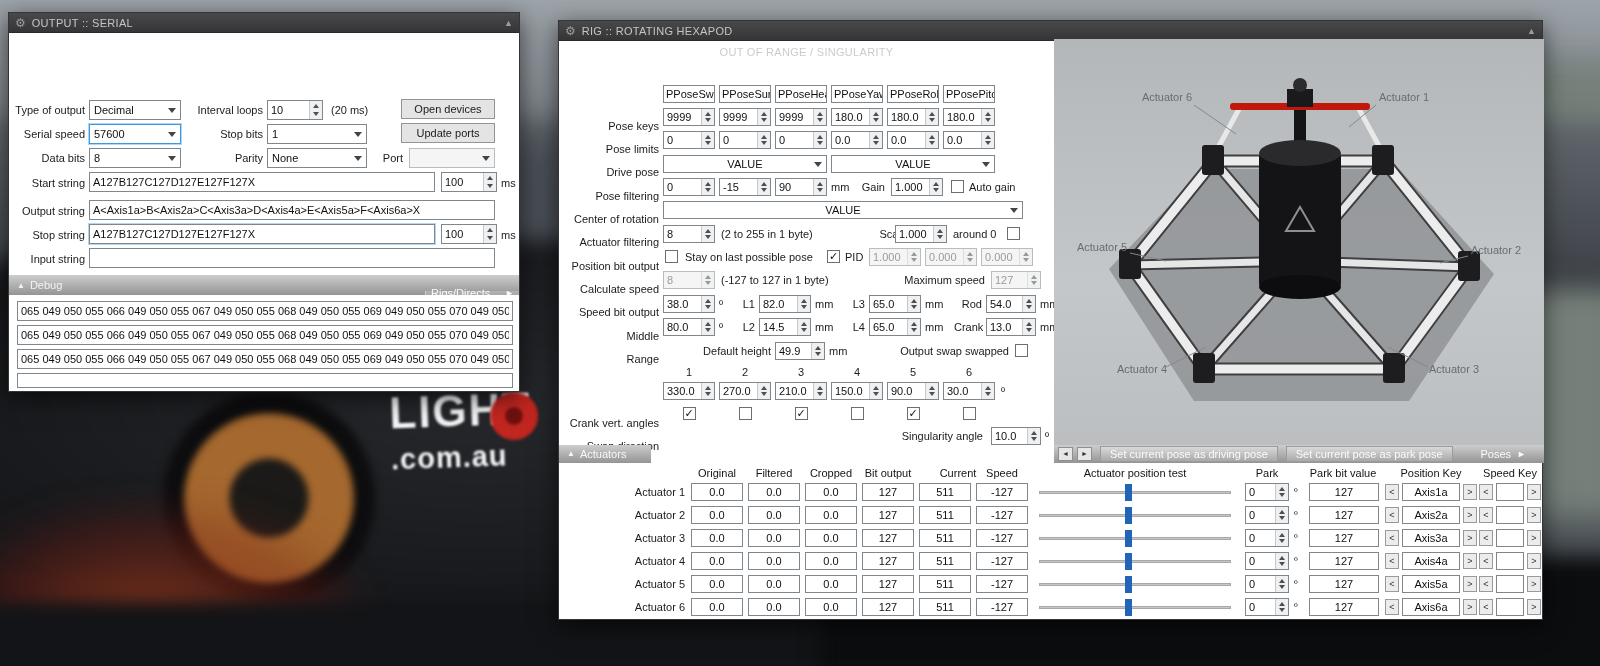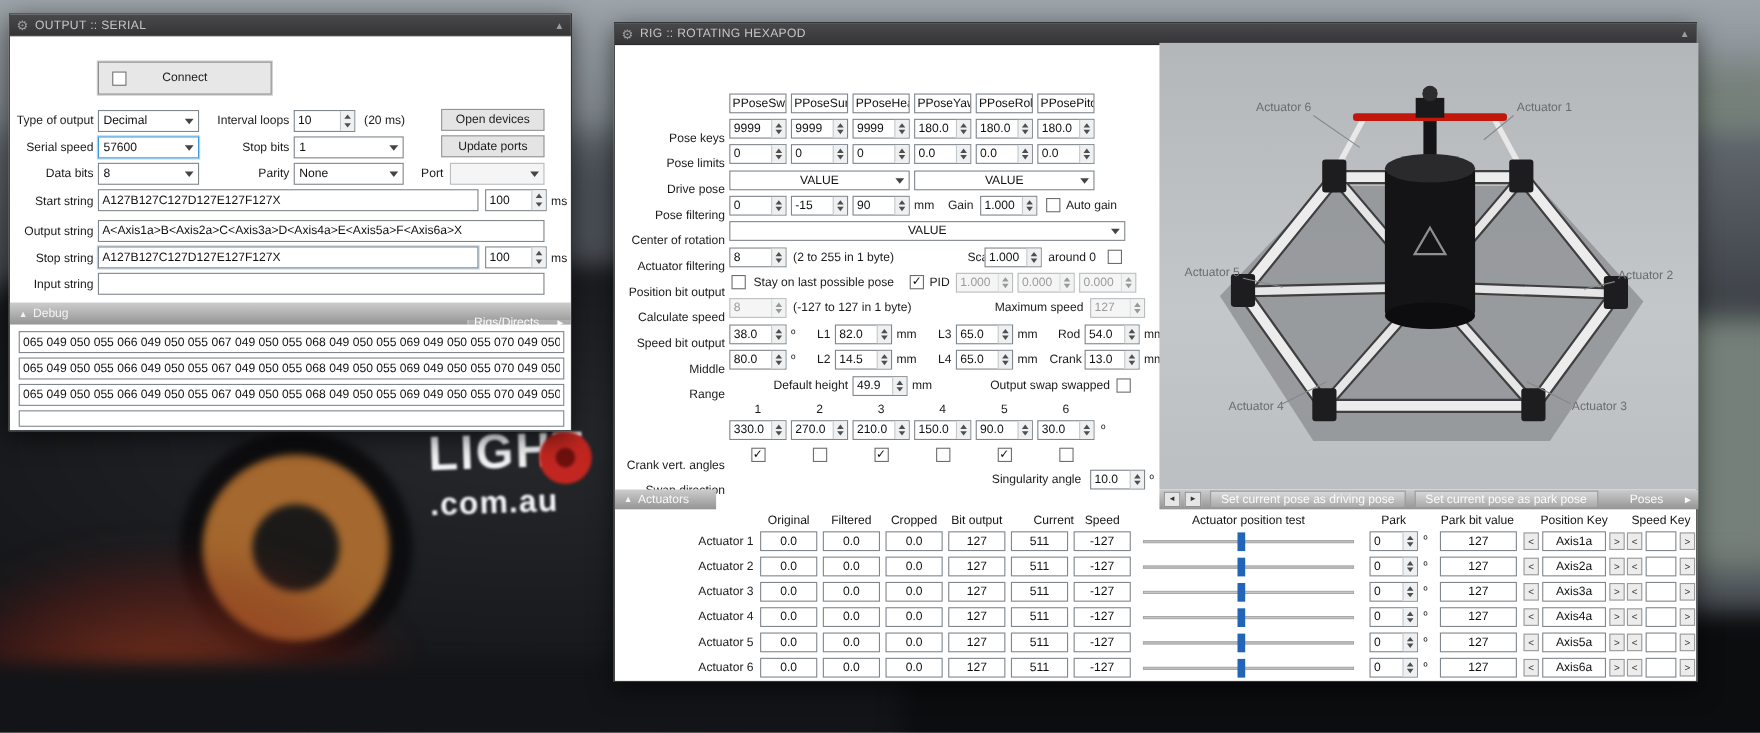--- a/index.html
+++ b/index.html
@@ -137,21 +137,21 @@
   .l-sing{left:322px;width:102px;text-align:right} .c-sing{position:absolute;left:432px;width:50px} .l-deg3{left:486px}
 
   .viewport { position:absolute; left:495px; top:18px; width:490px; height:406px; background:linear-gradient(180deg,#b4b7b9,#c4c7c9 60%,#bcbfc1); overflow:hidden; }
   .rig-svg { width:100%; height:100%; display:block; }
   .vlbl text { fill:#696d6f; font-size:11px; }
   .vlbl line { stroke:#84888a; stroke-width:1; }
 
   .vfooter { position:absolute; left:495px; top:424px; width:490px; height:18px; display:flex; align-items:center; font-size:11px; }
   .navbtn { width:15px; height:14px; background:#e6e6e6; border:1px solid #8f8f8f; font-size:7px; line-height:12px; text-align:center; color:#333; margin-left:4px; flex:0 0 15px; }
   .fbtn { height:16px; margin-left:8px; padding:0 9px; background:linear-gradient(#d9d9d9,#a9a9a9); border:1px solid #9b9b9b; color:rgba(255,255,255,.93); font-size:11px; line-height:14px; white-space:nowrap; }
-  .poses { margin-left:auto; margin-right:5px; display:flex; gap:18px; align-items:center; color:rgba(255,255,255,.93); }
+  .poses { margin-left:auto; margin-right:18px; display:flex; gap:6px; align-items:center; color:rgba(255,255,255,.93); }
   .poses .tri { font-size:9px; }
   .atab { position:absolute; left:0; top:424px; width:92px; height:18px; color:rgba(255,255,255,.9); font-size:11px; line-height:18px; padding-left:8px; display:flex; gap:5px; align-items:center; }
   .atab .tri { font-size:8px; }
 
   .th { position:absolute; top:446px; font-size:11px; line-height:12px; text-align:center; color:#141414; white-space:nowrap; }
   .th-original{left:132px;width:52px} .th-filtered{left:189px;width:52px} .th-cropped{left:246px;width:52px}
   .th-bit{left:303px;width:52px} .th-current{left:373px;width:52px} .th-speed{left:417px;width:52px}
   .th-apt{left:480px;width:192px} .th-park{left:680px;width:56px} .th-pbv{left:744px;width:80px}
   .th-poskey{left:838px;width:68px} .th-speedkey{left:917px;width:68px}
 
@@ -195,24 +195,20 @@
   <div class="bg-logo"></div>
 </div>
 
 <div class="win" id="win-output">
   <div class="titlebar">
     <span class="gear">⚙</span>
     <span class="ttext">OUTPUT :: SERIAL</span>
     <span class="collapse">▲</span>
   </div>
 
-  <div class="connect">
-    <span class="cb"></span>
-    <span class="clabel">Connect</span>
-  </div>
 
   <div class="lbl l-too">Type of output</div>
   <div class="combo h20 c-too"><span>Decimal</span><span class="car"></span></div>
   <div class="lbl l-il">Interval loops</div>
   <div class="spin h20 c-il">
       <span class="val">10</span>
       <span class="arr"></span>
     </div>
   <div class="ltext l-20">(20 ms)</div>
   <div class="btn b-od">Open devices</div>
@@ -269,20 +265,21 @@
   <div class="dempty"></div>
 </div>
 
 <div class="win" id="win-rig">
   <div class="titlebar">
     <span class="gear">⚙</span>
     <span class="ttext">RIG :: ROTATING HEXAPOD</span>
     <span class="collapse">▲</span>
   </div>
 
+  <div class="warning">OUT OF RANGE / SINGULARITY</div>
 
 
   <div class="frow r1">
     <div class="flabel">Pose keys</div>
     <div class="cells">
 
     <div class="box ta-l">PPoseSway</div>
         <div class="box ta-l">PPoseSurg</div>
         <div class="box ta-l">PPoseHeav</div>
         <div class="box ta-l">PPoseYaw</div>

